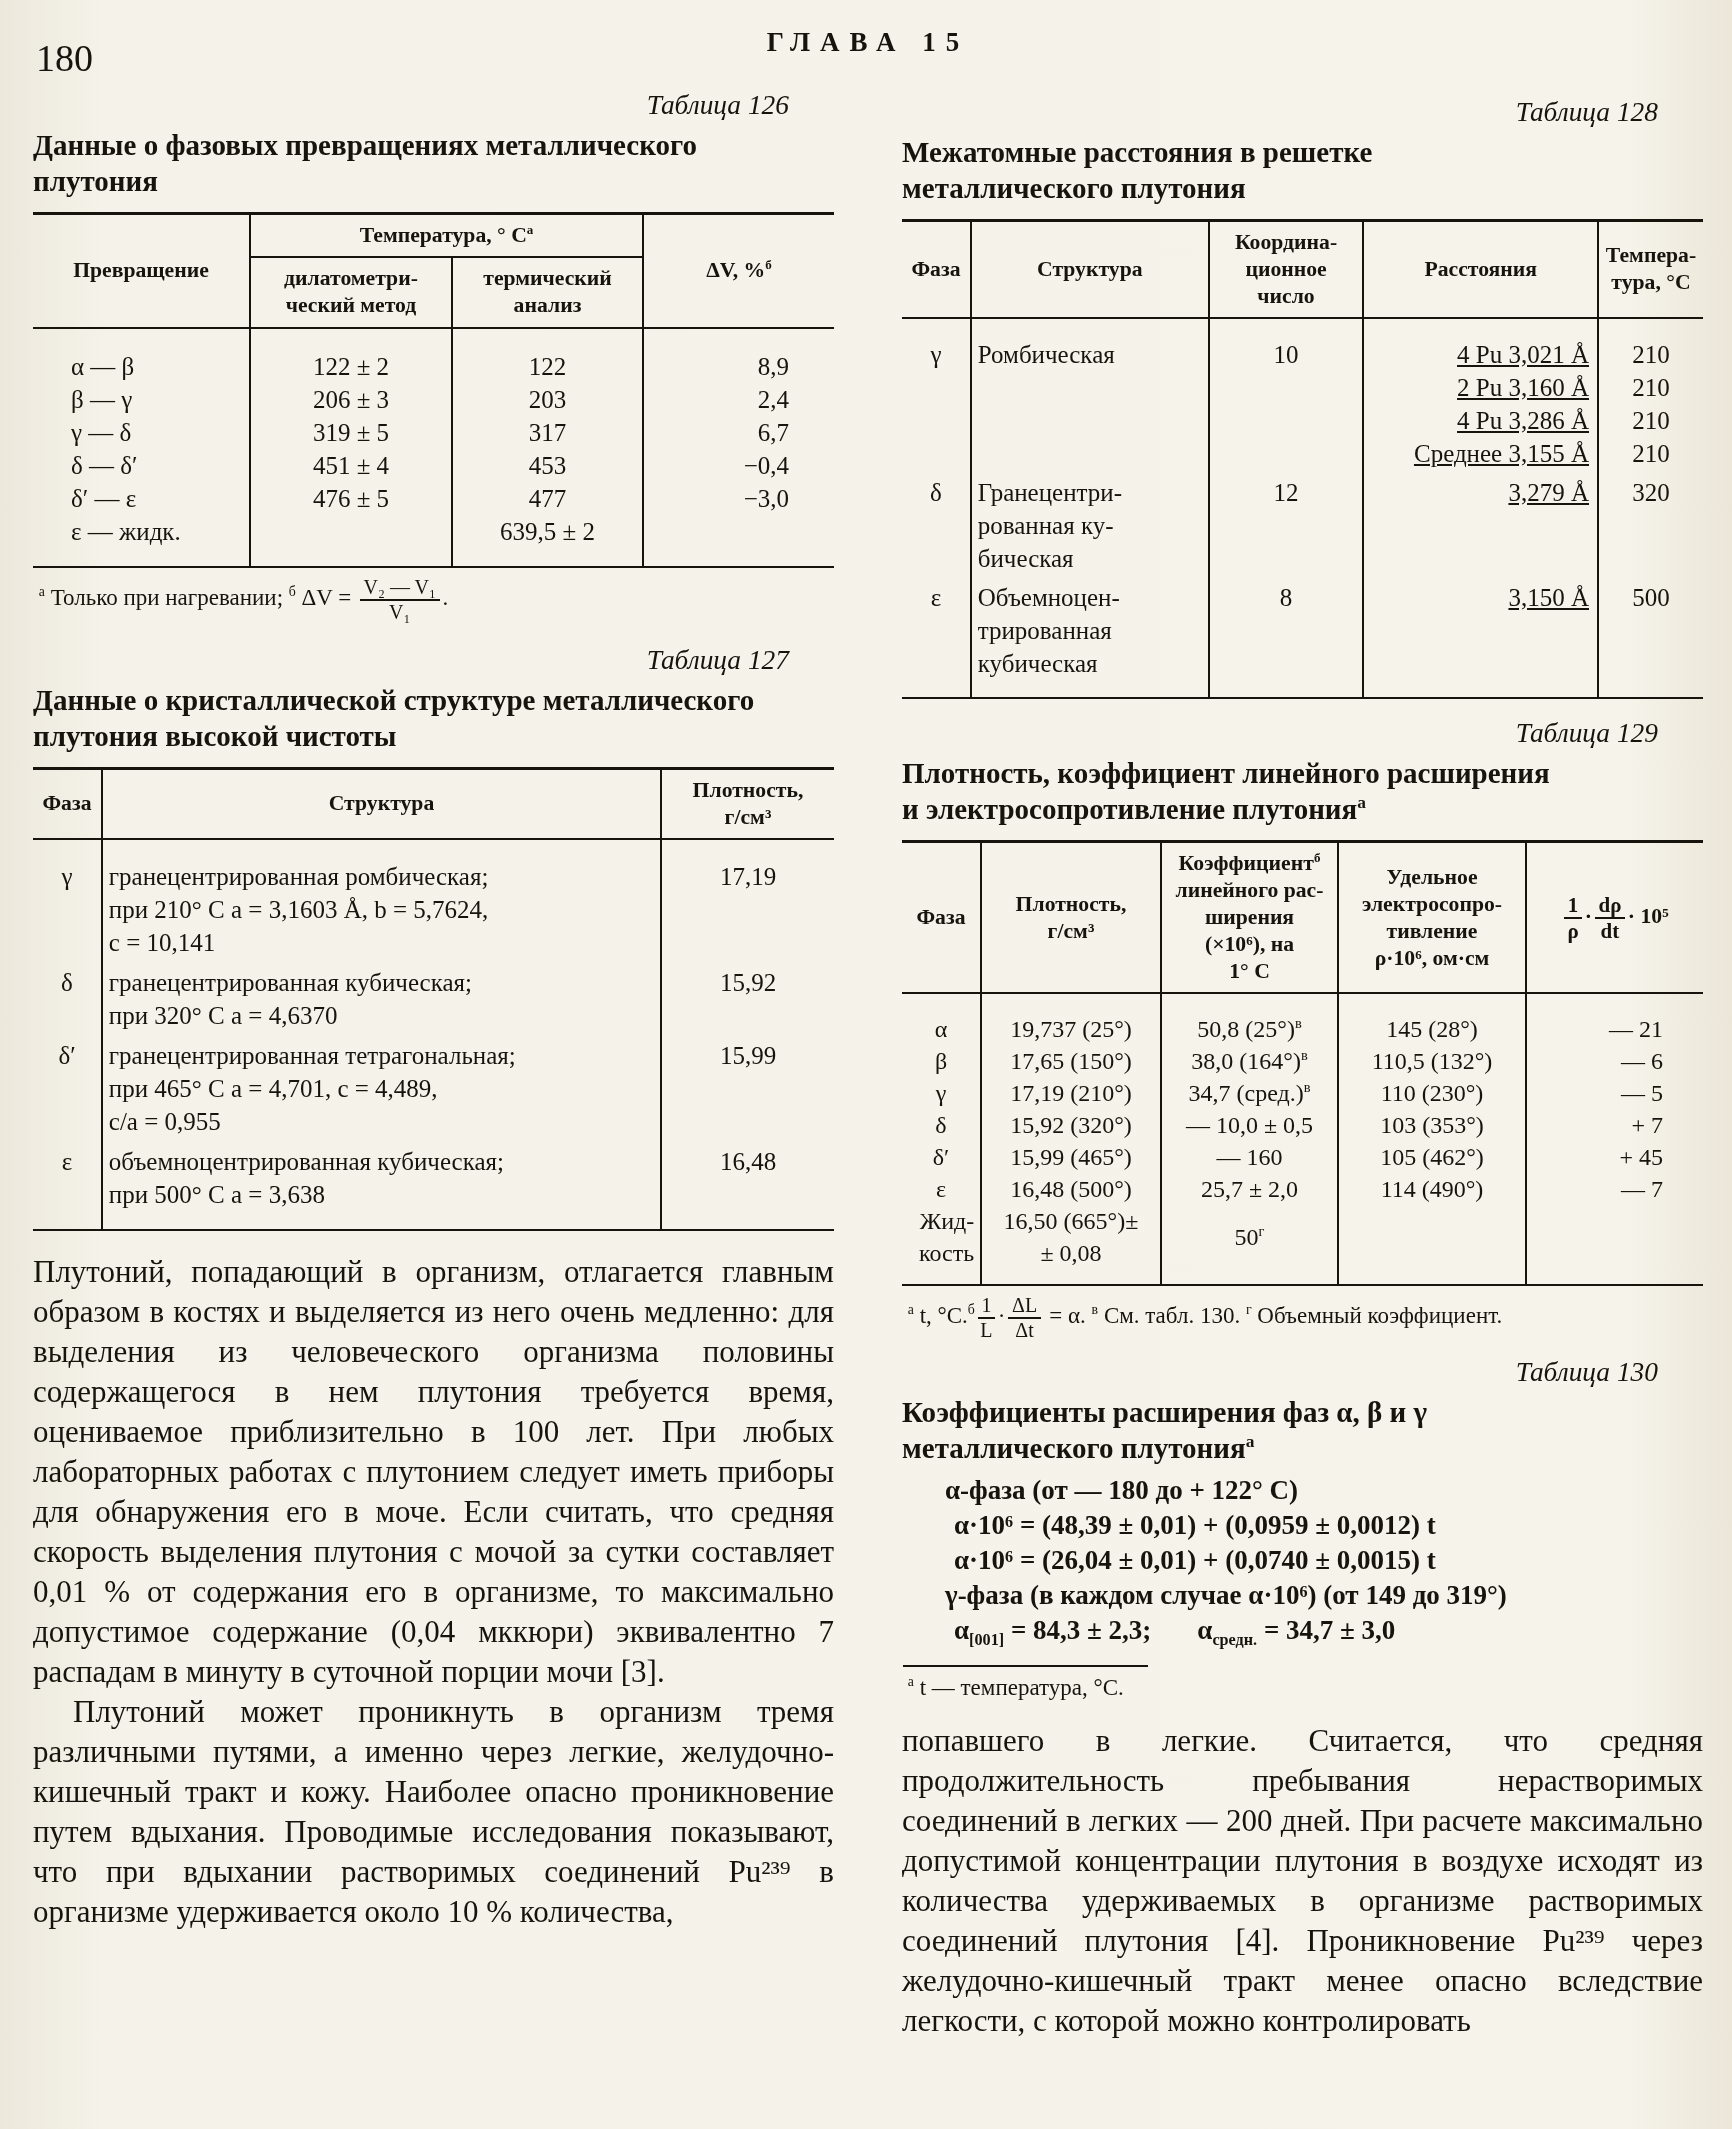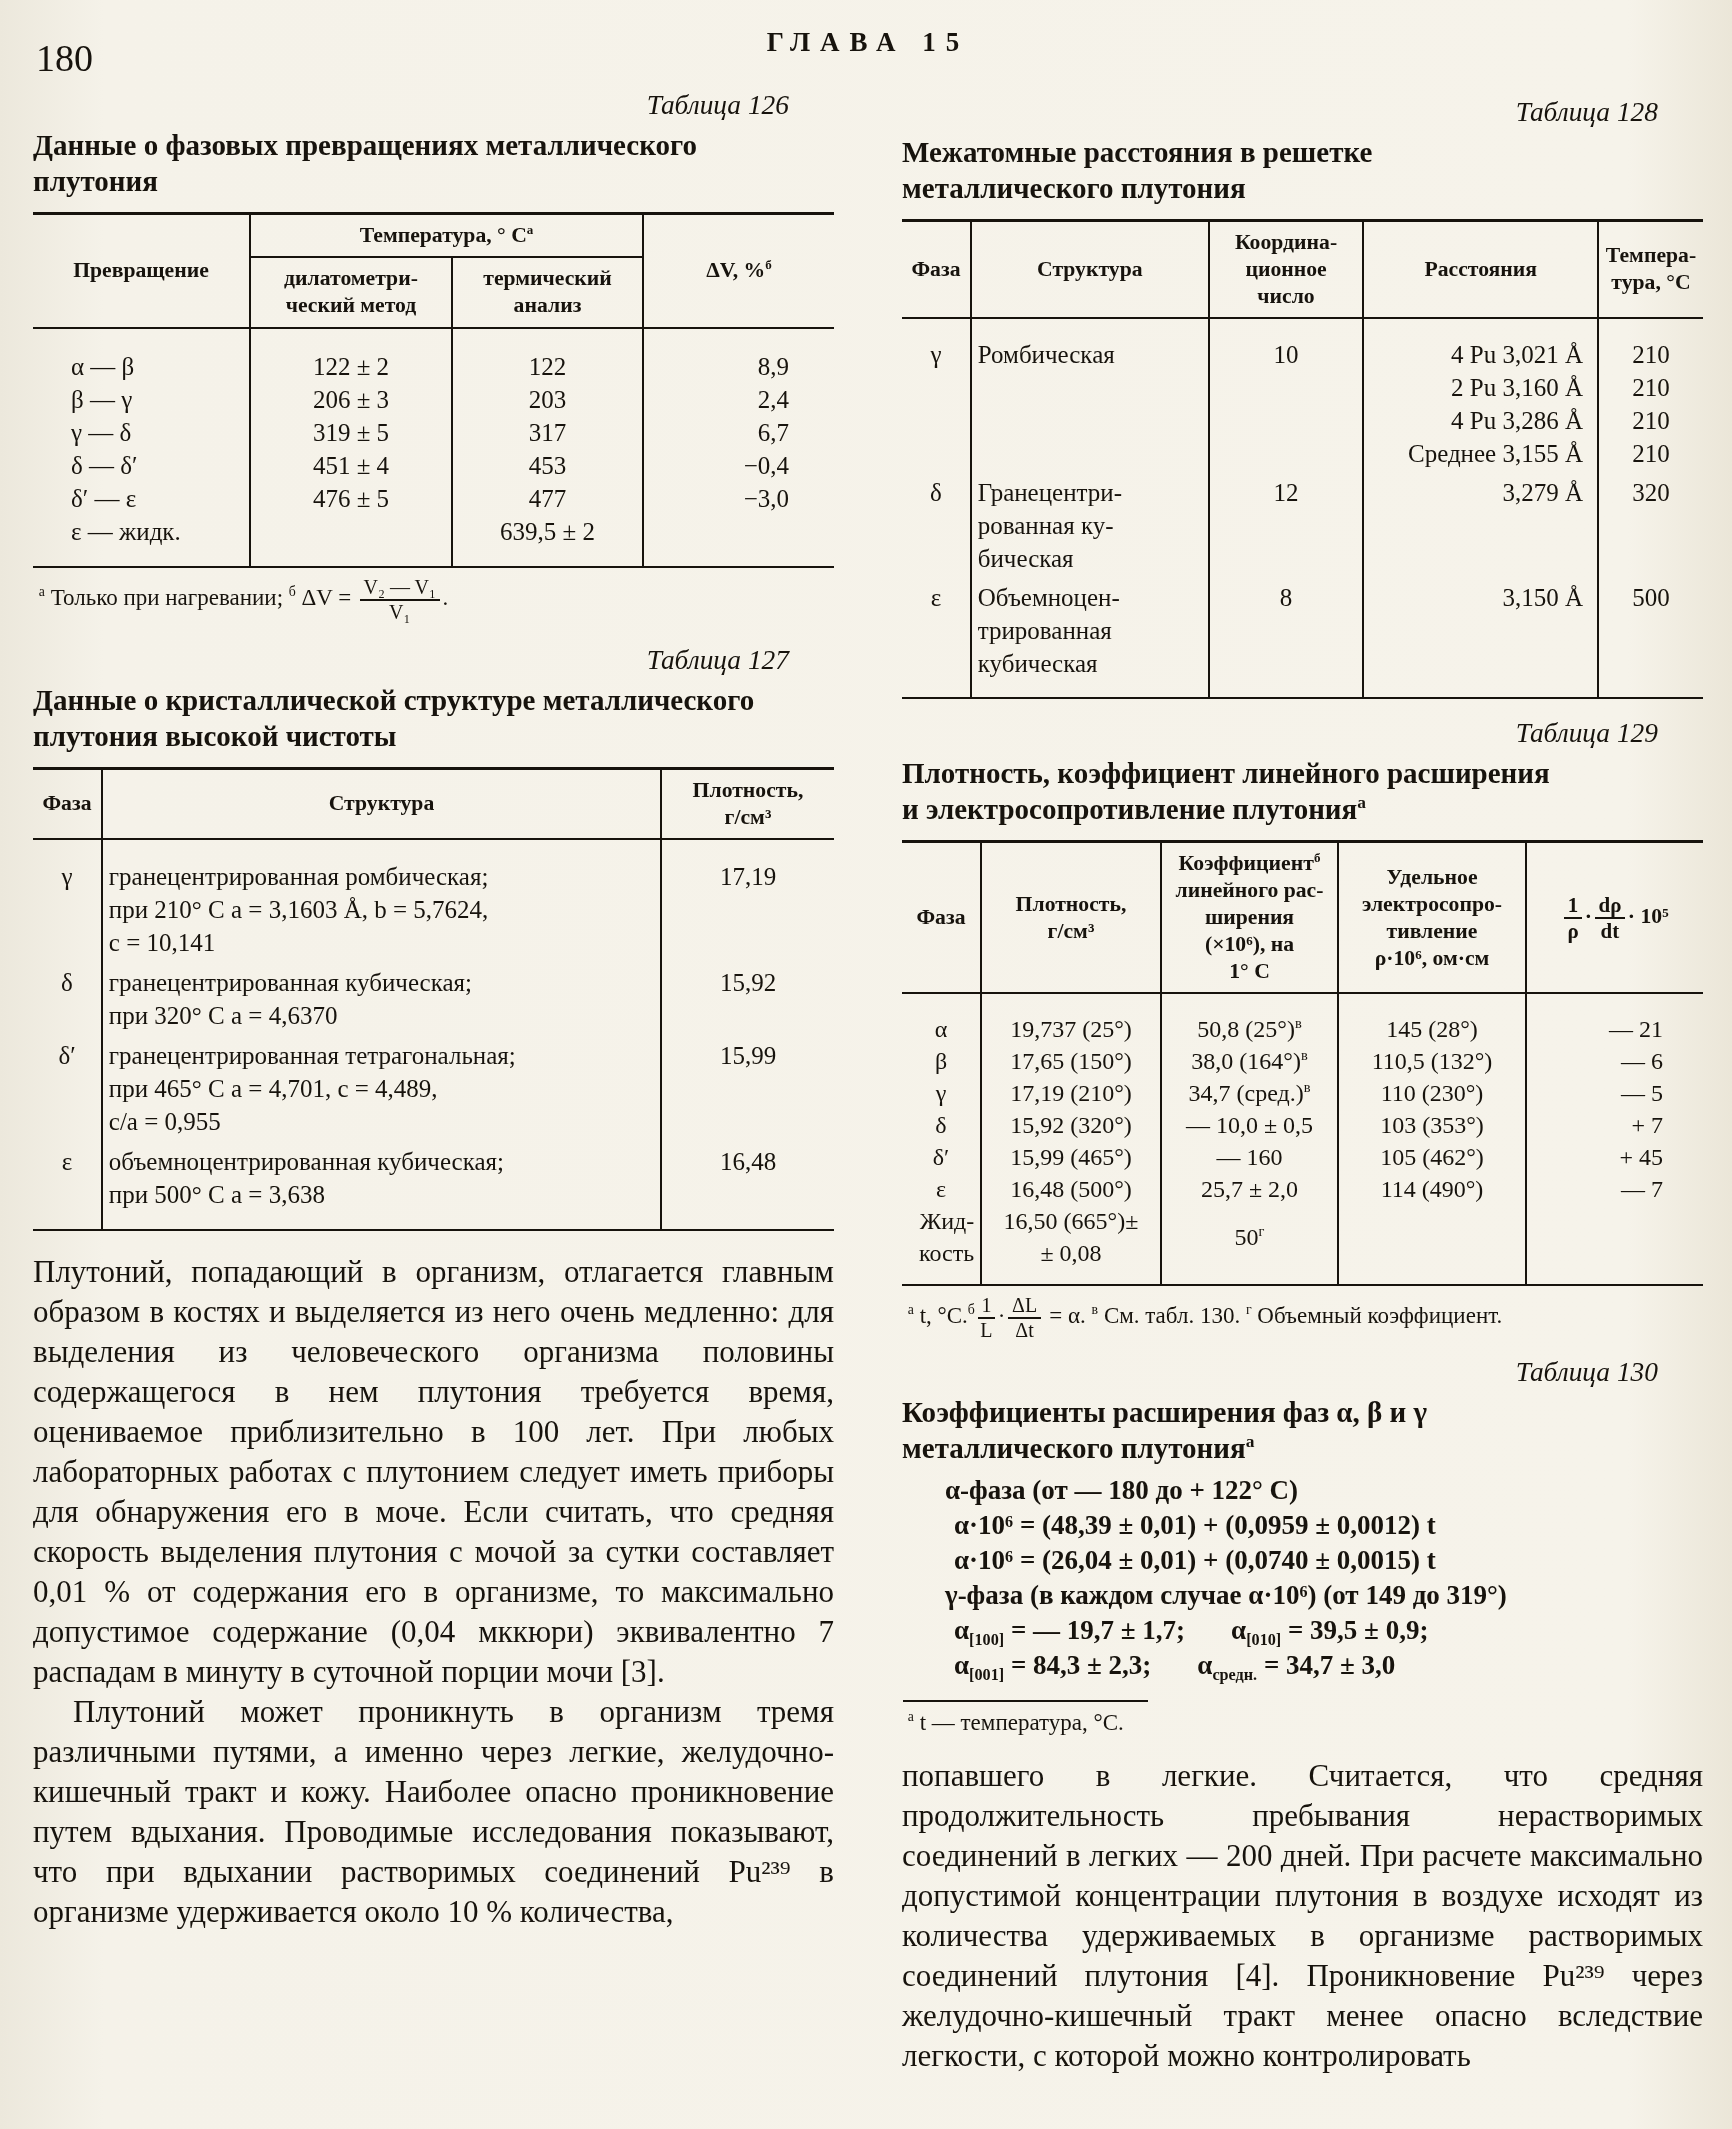--- a/index.html
+++ b/index.html
@@ -30,21 +30,21 @@
   .bot{vertical-align:bottom;}
   .c0{padding-left:38px !important;}
   .c3{padding-right:45px !important;}
   .relpad{padding-right:40px !important;}
   tr.first td{padding-top:21.7px;}
   tr.last td{padding-bottom:17.3px;}
   .t127 tbody td{padding-top:7.2px;}
   .t127 tr.first td{padding-top:20px;}
   .t128 tbody td{padding-top:5.8px;}
   .t128 tr.first td{padding-top:19px;}
-  .t128 .dist{padding-right:14px;}
+  .t128 .dist{padding-right:8px;text-decoration:underline;}
   .t129 tbody td{font-size:24px;line-height:32px;}
   .t129 tr.first td{padding-top:19px;}
   .t129 tr.last td{padding-bottom:14.4px;}
 
   sup{font-size:0.6em;vertical-align:super;line-height:0;}
   sub{font-size:0.6em;vertical-align:sub;line-height:0;}
 
   .fnote{font-size:23px;line-height:32px;margin:8.7px 0 0 5.8px;}
   .fr{display:inline-block;vertical-align:middle;text-align:center;font-size:20px;line-height:22.4px;margin:0 2.9px;}
   .fr .n{display:block;border-bottom:2.2px solid #17130d;padding:0 3.6px;}
@@ -345,21 +345,20 @@
 
       <div class="tcap" style="margin-top:16px;">Таблица 130</div>
       <div class="ttitle" style="margin-bottom:7.2px;"><span>Коэффициенты расширения фаз α, β и γ
 металлического плутония</span><sup>а</sup></div>
 
       <div class="t130block">
         <div class="lab">α-фаза (от — 180 до + 122° С)</div>
         <div class="formula">α·10⁶ = (48,39 ± 0,01) + (0,0959 ± 0,0012) t</div>
         <div class="formula">α·10⁶ = (26,04 ± 0,01) + (0,0740 ± 0,0015) t</div>
         <div class="lab">γ-фаза (в каждом случае α·10⁶) (от 149 до 319°)</div>
-        <div class="formula"><span>α</span><sub>[100]</sub><span> = — 19,7 ± 1,7;</span><span class="gap"></span><span>α</span><sub>[010]</sub><span> = 39,5 ± 0,9;</span></div>
         <div class="formula"><span>α</span><sub>[001]</sub><span> = 84,3 ± 2,3;</span><span class="gap"></span><span>α</span><sub>средн.</sub><span> = 34,7 ± 3,0</span></div>
       </div>
 
       <div class="fnrule"></div>
       <div class="fnote" style="margin-top:0;"><sup>а</sup><span> t — температура, °С.</span></div>
 
       <div class="bodyblock" style="margin-top:17.3px;">
         <div class="body-p">попавшего в легкие. Считается, что средняя продолжительность пребывания нерастворимых соединений в легких — 200 дней. При расчете максимально допустимой концентрации плутония в воздухе исходят из количества удерживаемых в организме растворимых соединений плутония [4]. Проникновение Pu²³⁹ через желудочно-кишечный тракт менее опасно вследствие легкости, с которой можно контролировать</div>
       </div>
 

